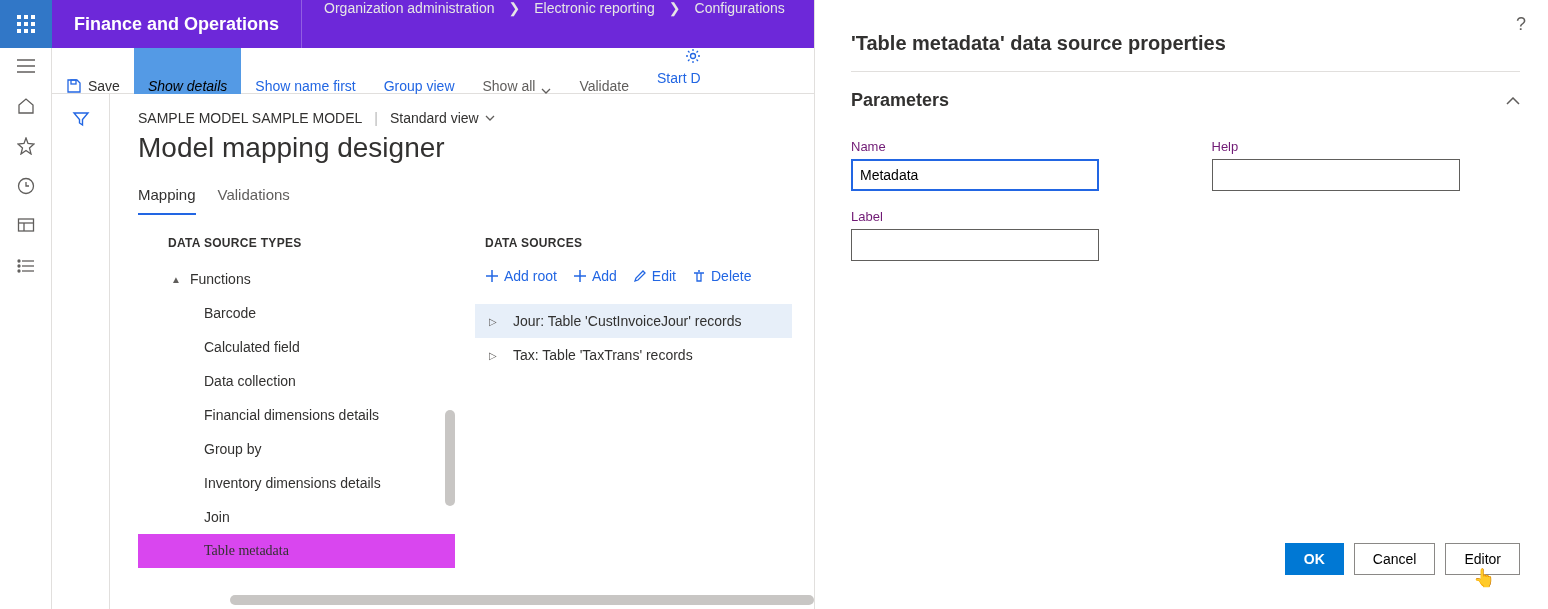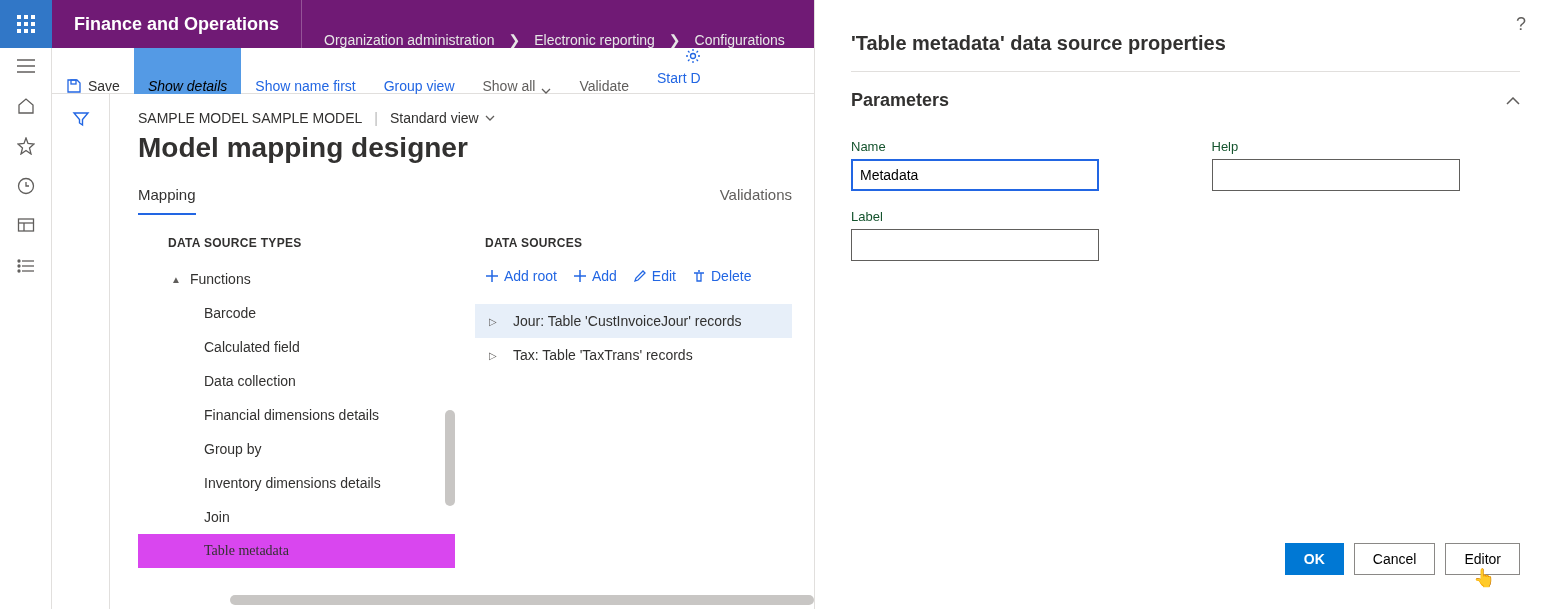--- a/index.html
+++ b/index.html
@@ -1,19 +1,19 @@
 <!DOCTYPE html>
 <html><head>
 <meta charset="utf-8">
 <style>
 * { box-sizing: border-box; margin: 0; padding: 0; }
 body { font-family: "Segoe UI", -apple-system, sans-serif; font-size: 14px; color: #323130; overflow: hidden; width: 1548px; height: 609px; position: relative; }
 
 
-.topbar { display: flex; align-items: flex-end; height: 48px; background: #701a75; color: #fff; }
+.topbar { display: flex; align-items: flex-start; height: 48px; background: #6d28d9; color: #fff; }
 .waffle { width: 52px; height: 48px; display:flex; align-items:center; justify-content:center; background:#3177C7; cursor:pointer; }
 .waffle svg { fill:#fff; }
 .app-title { padding: 0 22px; font-size: 18px; font-weight: 600; border-right: 1px solid rgba(255,255,255,0.25); height:48px; display:flex; align-items:center; }
 .breadcrumbs { display:flex; align-items:center; gap: 14px; padding: 0 22px; font-size: 14px; color: #e6e6e6; }
 .breadcrumbs .chev { color:#e6e6e6; }
 
 
 .leftrail { position:absolute; top:48px; left:0; bottom:0; width:52px; border-right:1px solid #e1dfdd; background:#fff; display:flex; flex-direction:column; align-items:center; padding-top:8px; gap:20px; }
 .leftrail .rail-icon { width:20px; height:20px; color:#605e5c; display:flex; align-items:center; justify-content:center; cursor:pointer; }
 
@@ -26,22 +26,22 @@
 
 
 .filterstrip { position:absolute; top:94px; left:52px; bottom:0; width:58px; border-right:1px solid #e1dfdd; background:#fff; display:flex; justify-content:center; padding-top:16px; }
 .filterstrip .funnel { color:#2266E3; cursor:pointer; }
 
 
 .main { position:absolute; top:94px; left:110px; right:734px; bottom:0; padding:16px 22px 0 28px; overflow:hidden; }
 .crumbline { display:flex; align-items:center; gap:12px; color:#323130; font-size:14px; }
 .crumbline .pipe { color:#b8b8b8; }
 .crumbline .stdview { display:flex; align-items:center; gap:6px; cursor:pointer; }
-.page-title { font-size:28px; font-weight:700; margin-top:6px; color:#323130; }
-.tabs { display:flex; gap:22px; margin-top:22px; border-bottom:1px solid transparent;justify-content:space-between; }
+.page-title { font-size:28px; font-weight:400; margin-top:6px; color:#323130; }
+.tabs { display:flex; gap:22px; margin-top:22px; border-bottom:1px solid transparent; }
 .tab { padding-bottom:10px; font-size:15px; color:#605e5c; cursor:pointer; }
 .tab.active { color:#323130; border-bottom:2px solid #2266E3; }
 
 .columns { display:flex; gap:20px; margin-top:14px; height:360px; }
 .col { flex:1; }
 .col-header { font-size:12px; font-weight:600; letter-spacing:0.3px; color:#323130; text-transform:uppercase; padding:6px 0 12px 30px; }
 .tree { font-size:14px; }
 .tree-row { display:flex; align-items:center; height:34px; padding-left:10px; cursor:pointer; }
 .tree-row.depth1 { padding-left:30px; }
 .tree-row.depth2 { padding-left:66px; }
@@ -59,21 +59,21 @@
 
 
 .rpanel { position:absolute; top:0; right:0; bottom:0; width:734px; background:#fff; border-left:1px solid #e1dfdd; padding:16px 28px 0 36px; display:flex; flex-direction:column; }
 .rpanel .help { position:absolute; top:14px; right:22px; color:#605e5c; font-size:18px; cursor:pointer; }
 .rpanel-title { font-size:20px; font-weight:600; margin-top:16px; color:#323130; }
 .rpanel-divider { border-top:1px solid #e1dfdd; margin-top:16px; }
 .section-head { display:flex; justify-content:space-between; align-items:center; margin-top:18px; cursor:pointer; }
 .section-head h3 { font-size:18px; font-weight:600; }
 .section-head .chev { color:#605e5c; }
 .form-grid { display:grid; grid-template-columns: 1fr 1fr; gap:18px 52px; margin-top:28px; }
-.field label { display:block; font-size:13px; color:#14532d; margin-bottom:5px; }
+.field label { display:block; font-size:13px; color:#701a75; margin-bottom:5px; }
 .field input { width:248px; height:32px; border:1px solid #605e5c; padding:8px 8px; font-size:14px; font-family:inherit; outline:none; }
 .field input.focused { border:1px solid #2266E3; box-shadow: inset 0 0 0 1px #2266E3; }
 .rpanel-footer { margin-top:auto; margin-bottom:34px; display:flex; justify-content:flex-end; gap:10px; }
 .btn { height:32px; padding:0 18px; font-size:14px; cursor:pointer; border:1px solid #8a8886; background:#fff; font-family:inherit; }
 .btn.primary { background:#0078D4; color:#fff; border-color:#0078D4; font-weight:600; }
 .cursor-hand { position:absolute; right:52px; bottom:20px; font-size:18px; pointer-events:none; }
 
 svg { display:block; }
 </style>
 </head>

